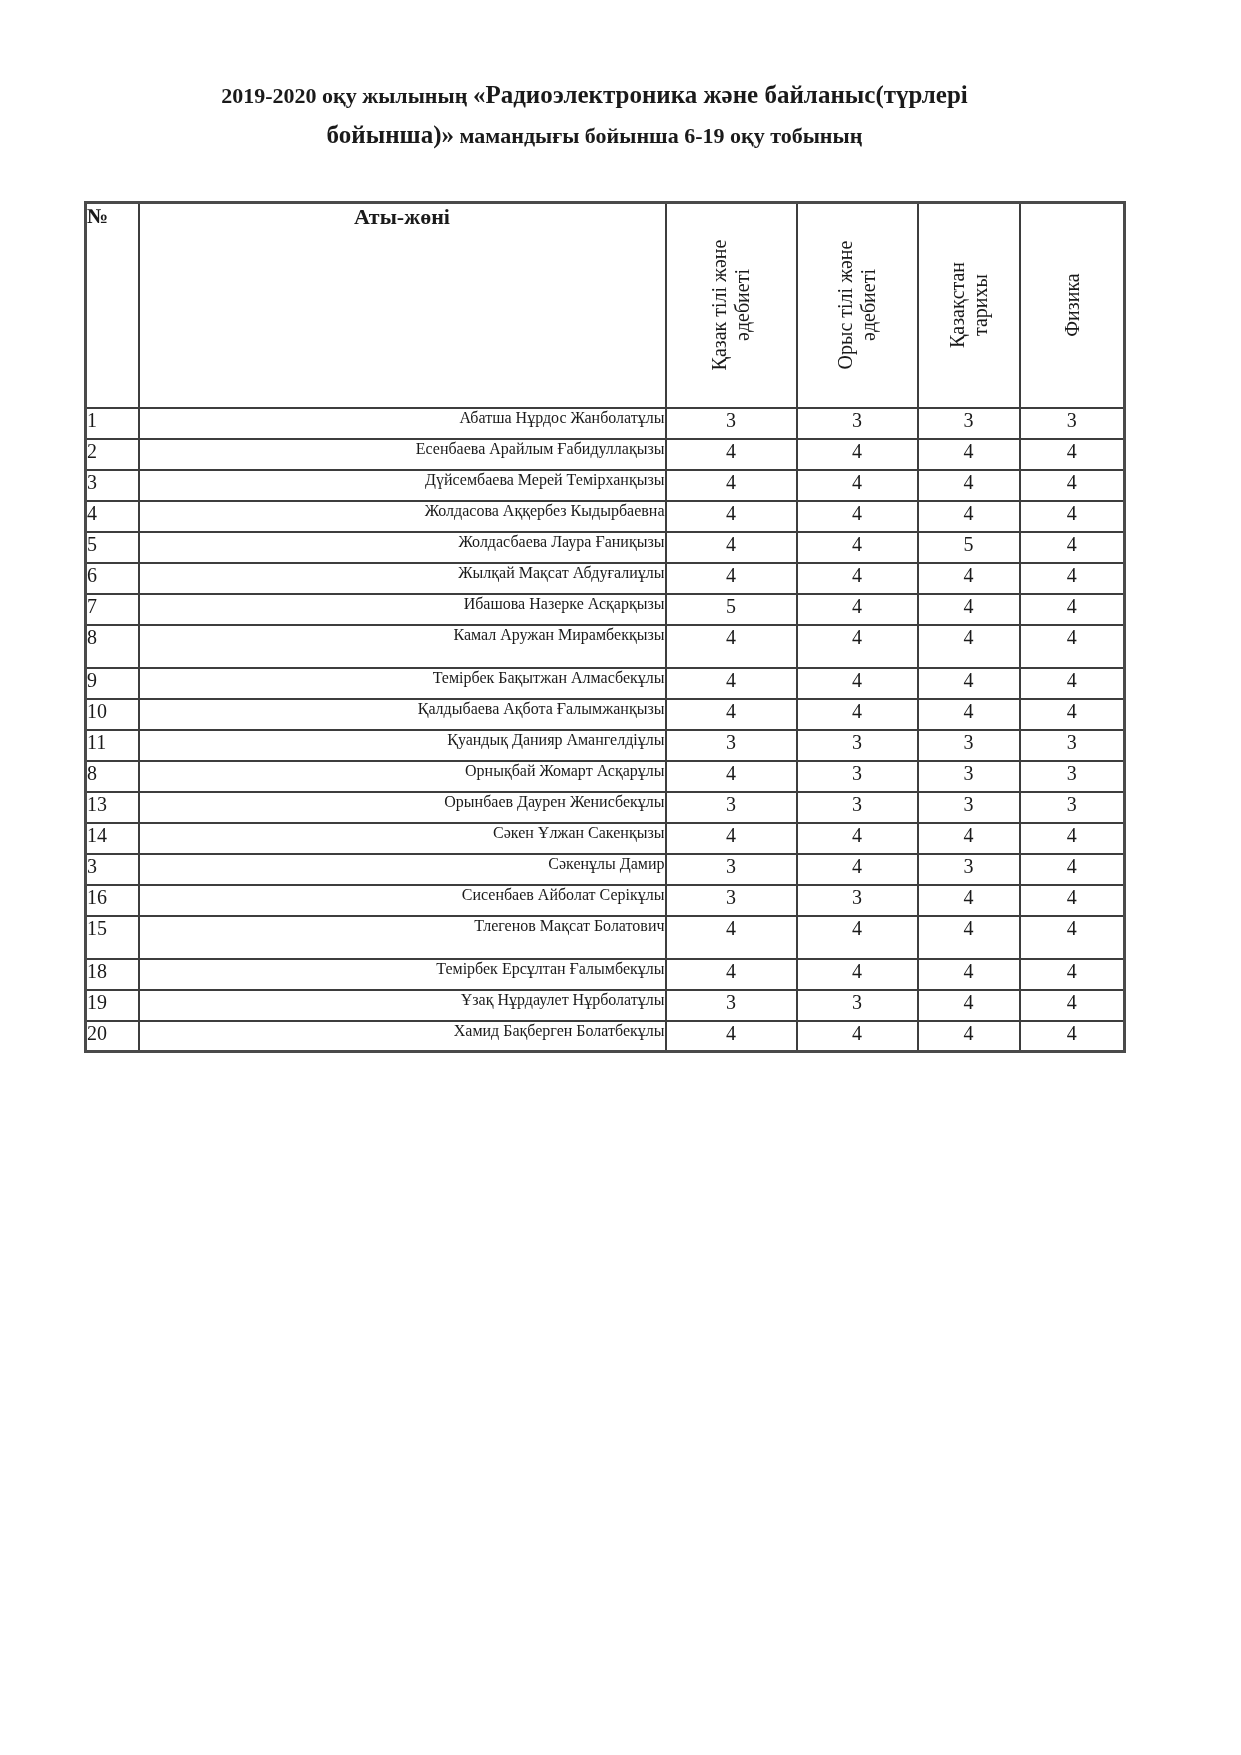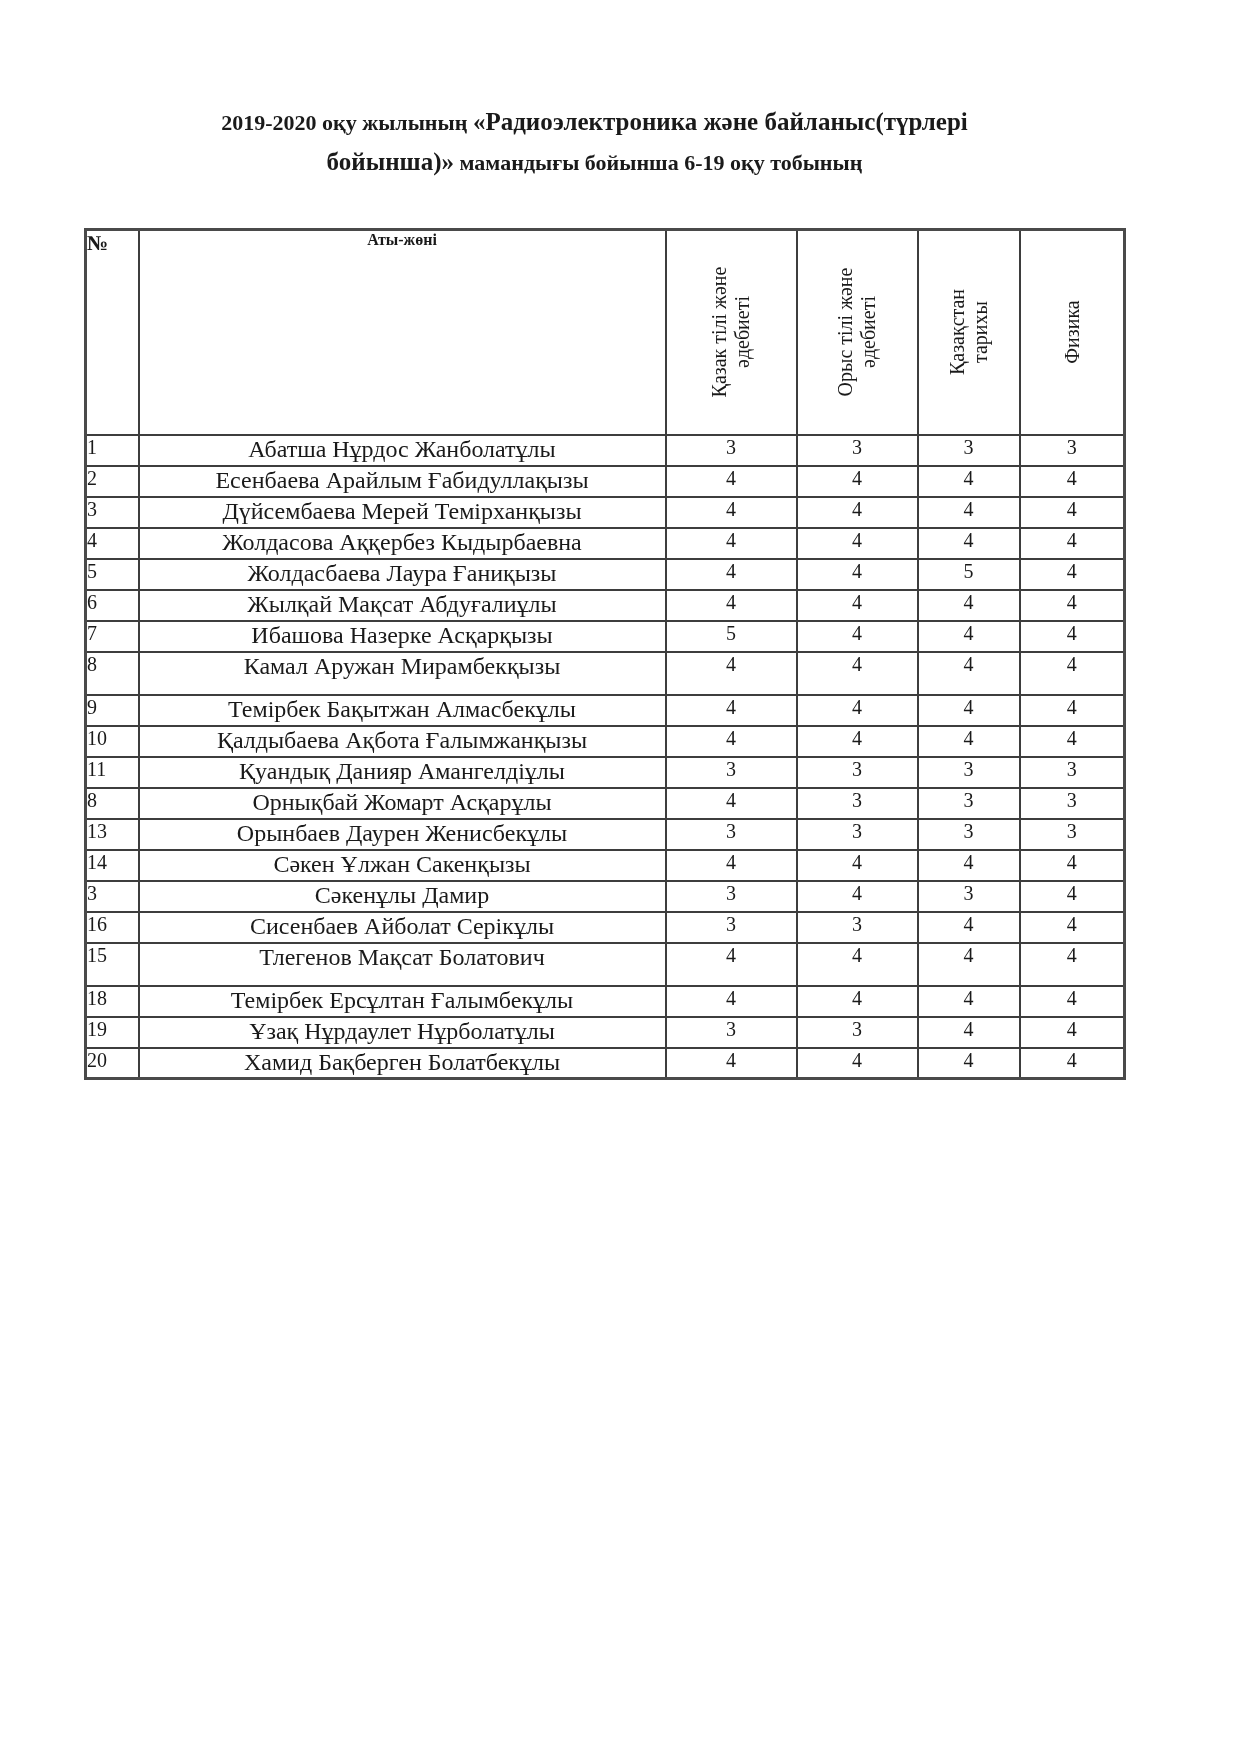--- a/index.html
+++ b/index.html
@@ -7,21 +7,21 @@
     position: relative;
     width: 1241px;
     height: 1755px;
     margin: 0 auto;
     background: #ffffff;
     color: #1a1a1a;
     font-family: "Liberation Serif", "DejaVu Serif", serif;
     overflow: hidden;
   }
   .title-block {
-    padding-top: 103px;
+    padding-top: 76px;
     margin-left: 40px;
     margin-right: 92px;
     text-align: center;
     font-weight: bold;
   }
   .title-line { line-height: 37px; }
   .t-sm { font-size: 22px; }
   .t-lg { font-size: 25px; }
 
   table.results {
@@ -41,21 +41,21 @@
   th.h-num {
     vertical-align: top;
     text-align: left;
     font-size: 21px;
     font-weight: bold;
     padding: 4px 0 0 10px;
   }
   th.h-name {
     vertical-align: top;
     text-align: center;
-    font-size: 16px;
+    font-size: 22px;
     font-weight: bold;
     padding-top: 4px;
   }
   th.h-vert { position: relative; font-weight: normal; }
   .vtext {
     position: absolute;
     left: 50%;
     top: 50%;
     transform: translate(-50%, -50%) rotate(-90deg);
     width: 180px;
@@ -67,23 +67,23 @@
   th.h-vert.narrow .vtext { width: 130px; }
   tbody tr { height: 31px; }
   tbody tr:nth-child(8), tbody tr:nth-child(17) { height: 43px; }
   td.c-num {
     text-align: left;
     vertical-align: top;
     font-size: 20px;
     padding: 2px 0 0 10px;
   }
   td.c-name {
-    text-align: center;
-    vertical-align: top;
-    font-size: 24px;
+    text-align: right;
+    vertical-align: top;
+    font-size: 16px;
     padding: 2px 0 0 12px;
     white-space: nowrap;
   }
   td.c-grade {
     text-align: center;
     vertical-align: top;
     font-size: 20px;
     padding-top: 2px;
   }
 </style>

